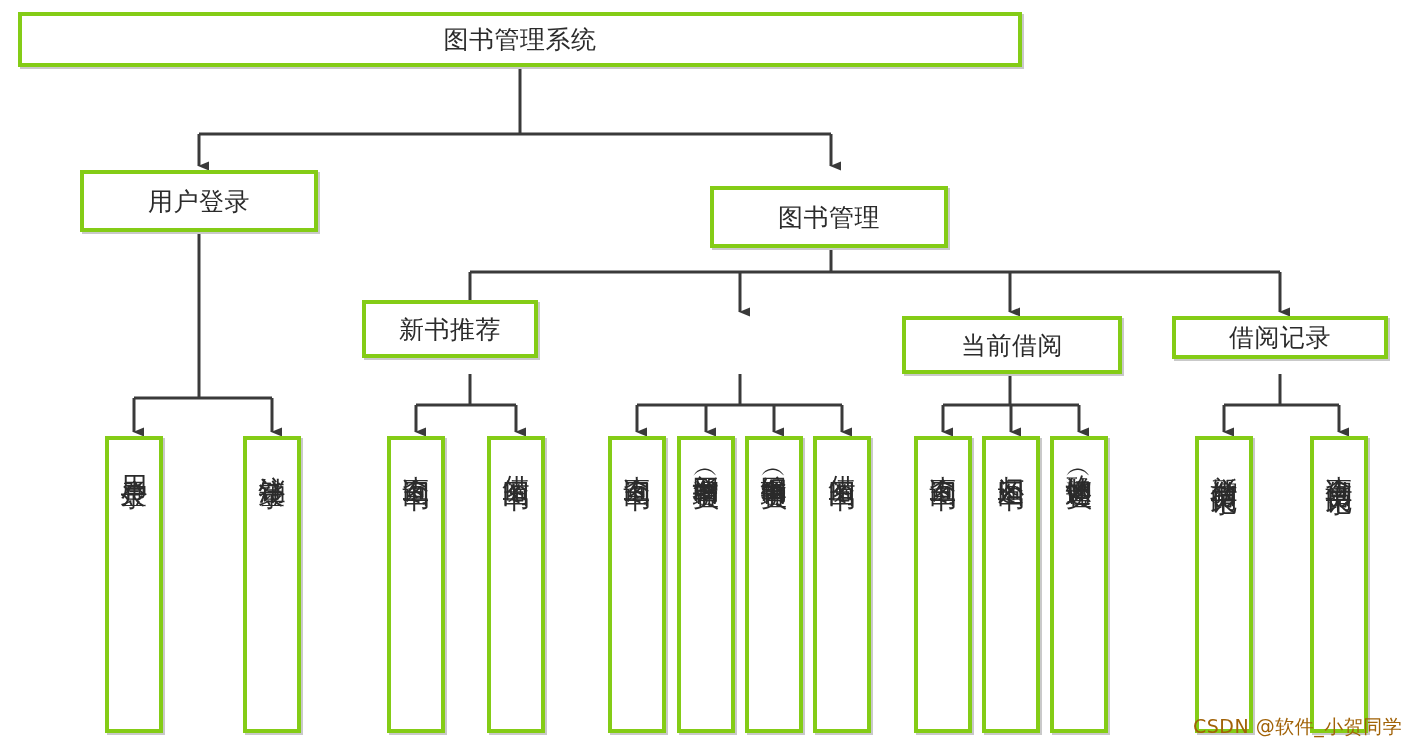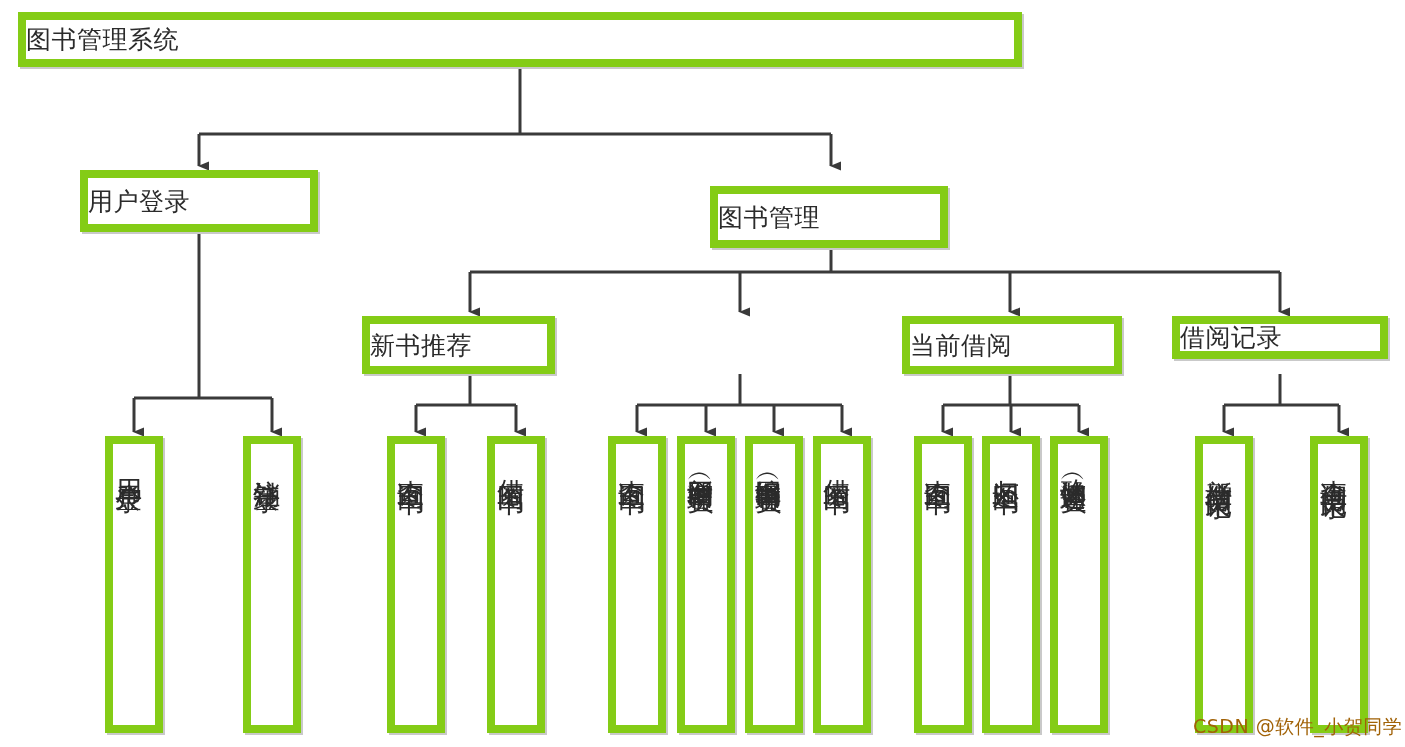--- a/index.html
+++ b/index.html
@@ -22,25 +22,25 @@
     left: 0;
     top: 0;
     width: 1405px;
     height: 747px;
     pointer-events: none;
   }
   .node {
     position: absolute;
     box-sizing: border-box;
     background: #ffffff;
-    border: 8px solid #84cc16;
+    border: 4px solid #84cc16;
     box-shadow: 2px 2px 0 0 #c9c9c9;
     display: flex;
     align-items: center;
-    justify-content: flex-start;
+    justify-content: center;
     color: #2b2b2b;
   }
   .node .label {
     display: block;
     text-align: center;
     line-height: 1.0;
     white-space: nowrap;
   }
   .node.horiz .label {
     font-size: 25px;
@@ -131,21 +131,21 @@
     <span class="label">图书管理系统</span>
   </div>
 
   <div class="node horiz" id="node-l2-0" style="left: 80px; top: 170px; width: 238px; height: 62px;">
     <span class="label">用户登录</span>
   </div>
   <div class="node horiz" id="node-l2-1" style="left: 710px; top: 170px; width: 238px; height: 62px; margin-top: 16px;">
     <span class="label">图书管理</span>
   </div>
 
-  <div class="node horiz" id="node-l3-0" style="left: 362px; top: 316px; width: 193px; height: 58px;">
+  <div class="node horiz" id="node-l3-0" style="left: 362px; top: 300px; width: 176px; height: 58px;">
     <span class="label">新书推荐</span>
   </div>
   <div class="node horiz" id="node-l3-2" style="left: 902px; top: 316px; width: 220px; height: 58px;">
     <span class="label">当前借阅</span>
   </div>
   <div class="node horiz" id="node-l3-3" style="left: 1172px; top: 316px; width: 216px; height: 43px;">
     <span class="label">借阅记录</span>
   </div>
 
   <div class="node vert" id="node-leaf-0" style="left: 105px; top: 436px; width: 58px; height: 297px;">

